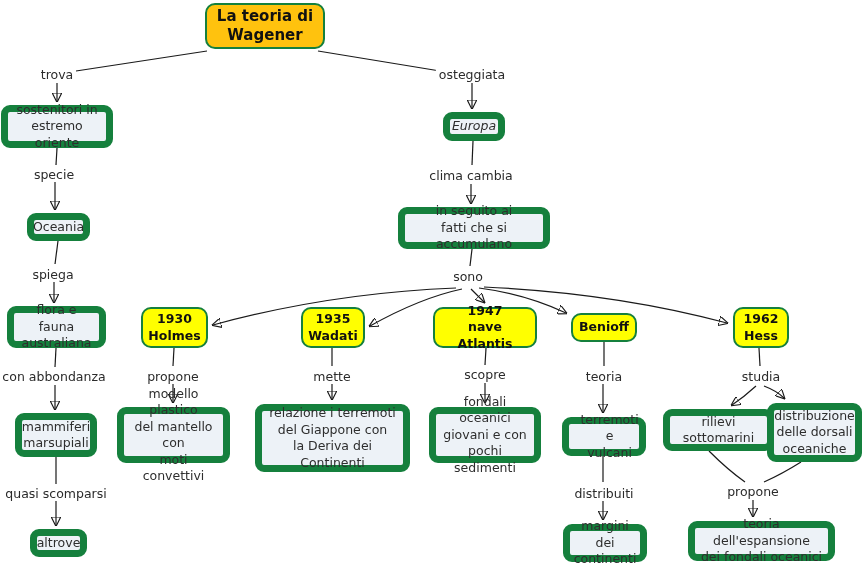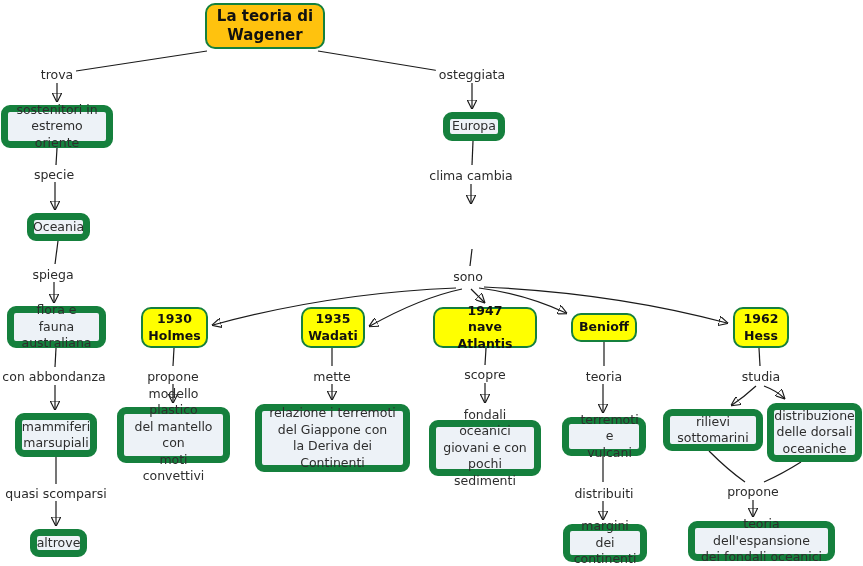--- a/index.html
+++ b/index.html
@@ -29,32 +29,32 @@
     font-size:12.5px;color:#2b2b2b;background:#fff;padding:0 3px;line-height:1.2;
   }
 
   
   .n-topic{left:205px;top:3px;width:120px;height:46px;}
   .n-sostenitori{left:1px;top:105px;width:112px;height:43px;}
   .n-oceania{left:27px;top:213px;width:63px;height:28px;}
   .n-flora{left:7px;top:306px;width:99px;height:42px;}
   .n-mammiferi{left:15px;top:413px;width:82px;height:44px;}
   .n-altrove{left:30px;top:529px;width:57px;height:28px;}
-  .n-europa{left:443px;top:112px;width:62px;height:29px;}
+  .n-europa{left:443px;top:112px;width:62px;height:29px;font-style:italic;}
   .n-seguito{left:398px;top:207px;width:152px;height:42px;}
   .n-holmes{left:141px;top:307px;width:67px;height:41px;}
   .n-wadati{left:301px;top:307px;width:64px;height:41px;}
   .n-atlantis{left:433px;top:307px;width:104px;height:41px;}
   .n-benioff{left:571px;top:313px;width:66px;height:29px;}
   .n-hess{left:733px;top:307px;width:56px;height:41px;}
   .n-modello{left:117px;top:407px;width:113px;height:56px;}
   .n-relazione{left:255px;top:404px;width:155px;height:68px;}
-  .n-fondali{left:429px;top:407px;width:112px;height:56px;margin-top:13px;}
+  .n-fondali{left:429px;top:407px;width:112px;height:56px;}
   .n-terremoti{left:562px;top:417px;width:84px;height:39px;padding-left:15px;}
-  .n-rilievi{left:663px;top:409px;width:100px;height:42px;}
+  .n-rilievi{left:663px;top:409px;width:111px;height:42px;}
   .n-dorsali{left:767px;top:403px;width:95px;height:59px;}
   .n-margini{left:563px;top:524px;width:84px;height:38px;}
   .n-teoria{left:688px;top:521px;width:147px;height:40px;}
 
   
   .l-trova{left:57px;top:67px;}
   .l-osteggiata{left:472px;top:67px;}
   .l-specie{left:54px;top:167px;}
   .l-clima{left:471px;top:168px;}
   .l-spiega{left:53px;top:267px;}
@@ -124,20 +124,22 @@
   <div class="node n-sostenitori">sostenitori in
 estremo oriente</div>
   <div class="node n-oceania">Oceania</div>
   <div class="node n-flora">flora e fauna
 australiana</div>
   <div class="node n-mammiferi">mammiferi
 marsupiali</div>
   <div class="node n-altrove">altrove</div>
 
   <div class="node n-europa">Europa</div>
+  <div class="node n-seguito">in seguito ai
+fatti che si accumulano</div>
 
   <div class="node kw n-holmes">1930
 Holmes</div>
   <div class="node kw n-wadati">1935
 Wadati</div>
   <div class="node kw n-atlantis">1947
 nave Atlantis</div>
   <div class="node kw n-benioff">Benioff</div>
   <div class="node kw n-hess">1962
 Hess</div>

